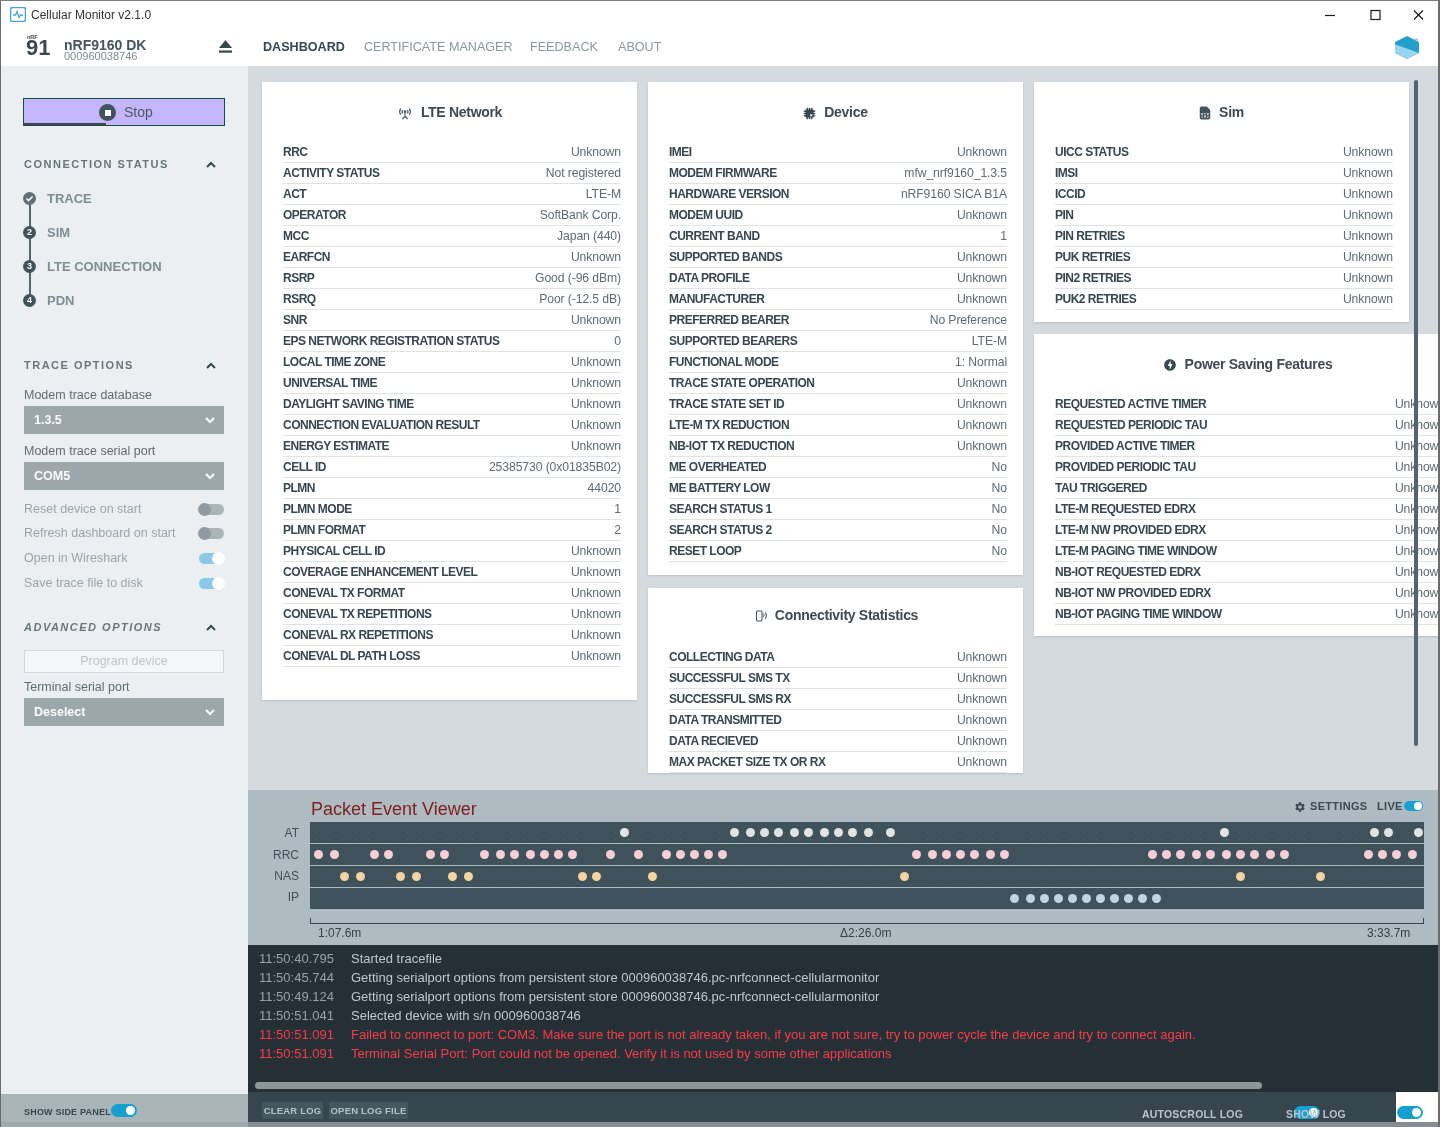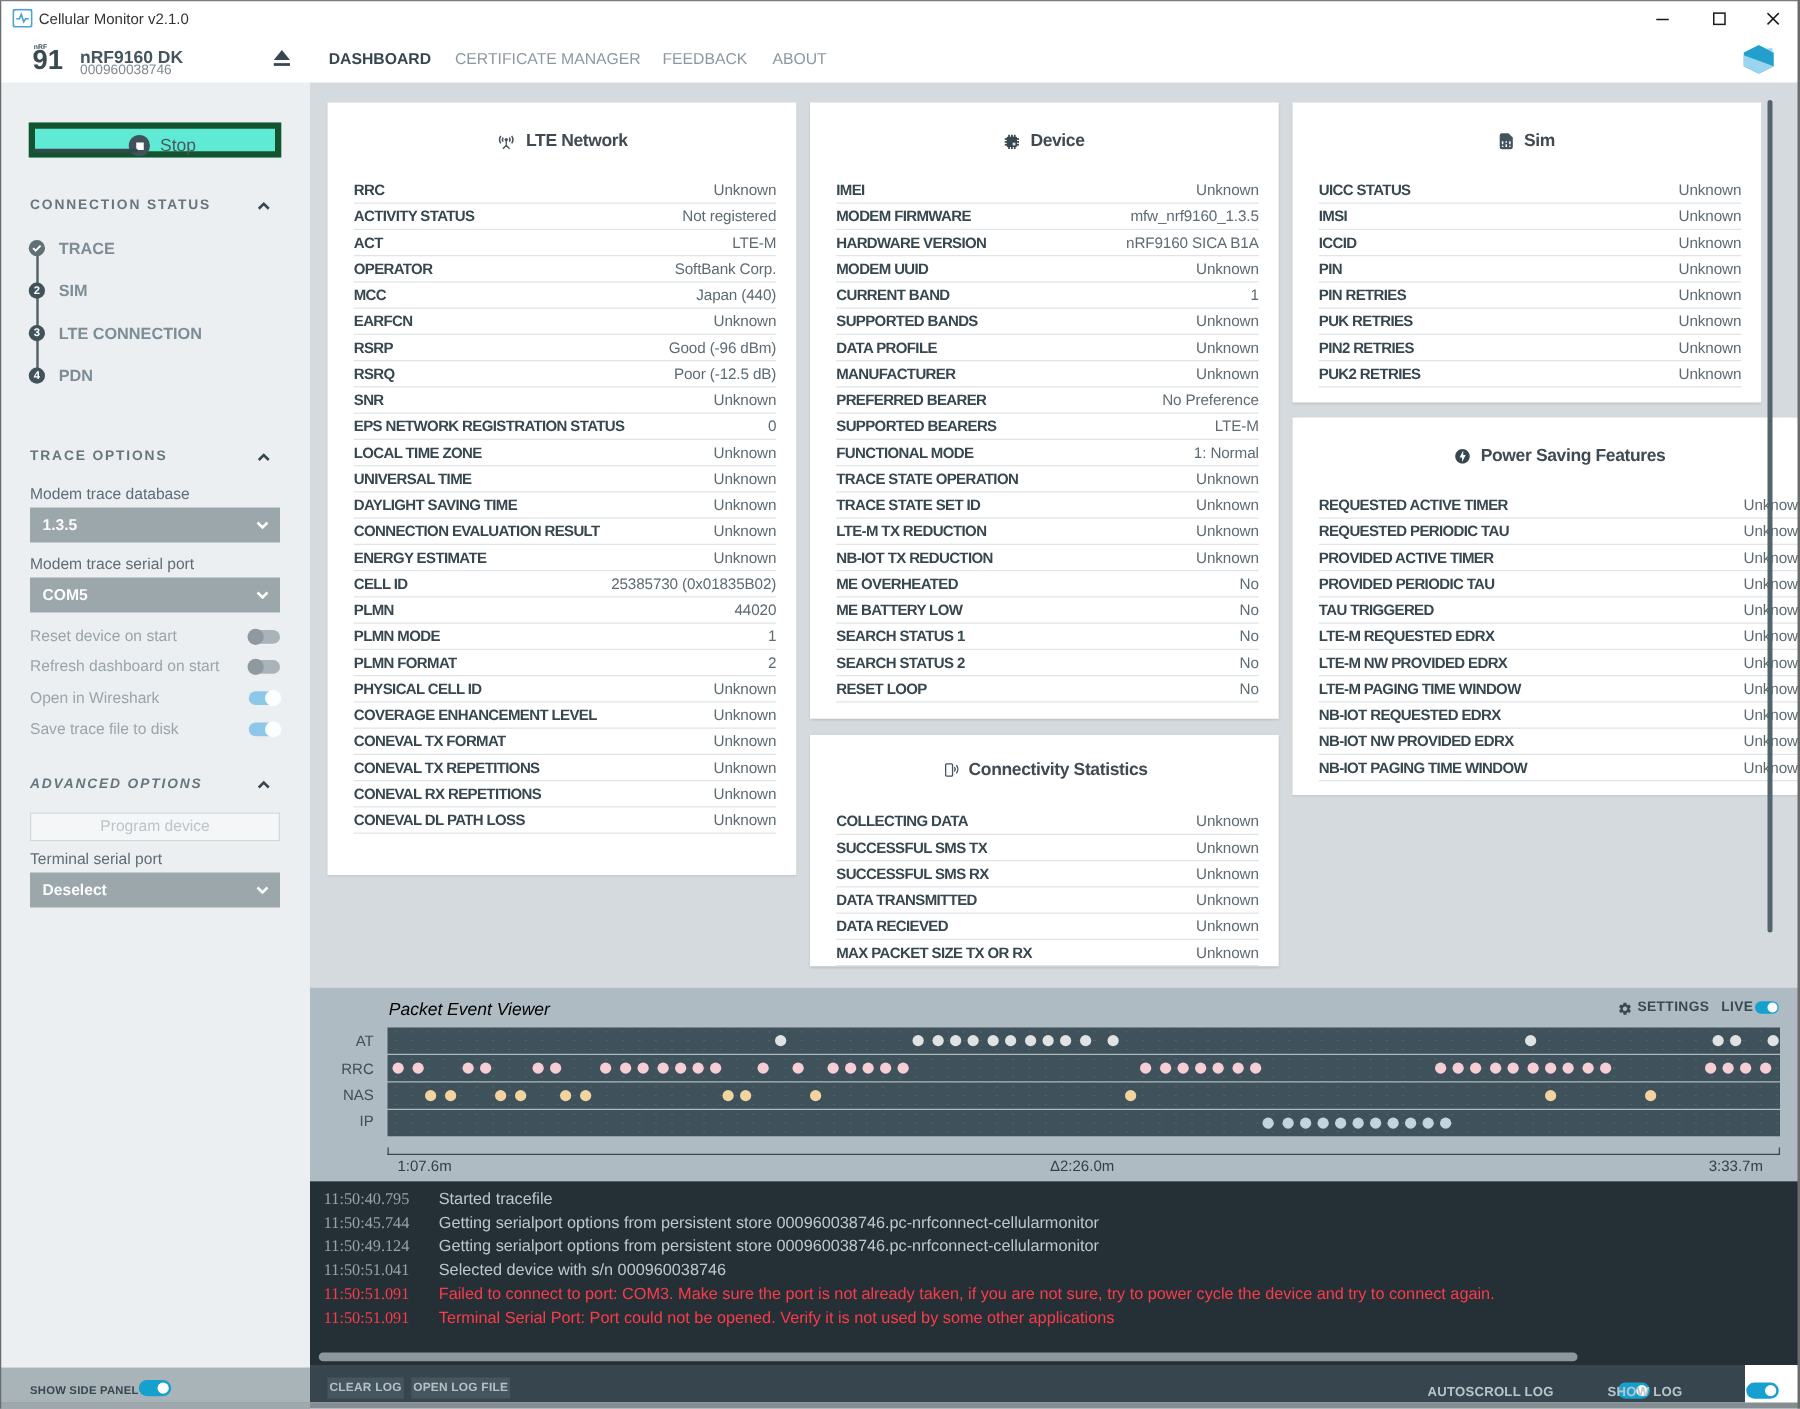--- a/index.html
+++ b/index.html
@@ -15,21 +15,21 @@
 
 
 #appbar { left:0; top:29px; width:1440px; height:37px; background:#fff; }
 .devname { left:64px; top:8px; font-size:14px; font-weight:bold; color:#44555e; }
 .devsn   { left:64px; top:21px; font-size:11px; color:#7e8a90; }
 .navtab { top:11px; white-space:nowrap; font-size:12.6px; letter-spacing:0; color:#8b989f; }
 .navtab.active { color:#37474f; font-weight:bold; }
 
 
 #sidebar { left:0; top:66px; width:248px; height:1028px; background:#eceff1; }
-#stopbtn { left:23px; top:32px; width:202px; height:28px; background:#5eead4; border:5px solid #14532d; }
+#stopbtn { left:23px; top:32px; width:202px; height:28px; background:#c4b5fd; border:1px solid #14532d; }
 #stopbtn .lbl { left:100px; top:5px; font-size:14px; color:#4a5960; }
 #stopbtn .ic { left:75px; top:5px; width:17px; height:17px; border-radius:50%; background:#40535b; }
 #stopbtn .ic:after { content:""; position:absolute; left:5.5px; top:5.5px; width:6px; height:6px; background:#fff; }
 #stopbtn .prog { left:-1px; bottom:-1px; width:83px; height:3px; background:#37474f; }
 .shead { font-size:11px; font-weight:bold; letter-spacing:1.5px; color:#67757d; }
 .chev { width:12px; height:12px; }
 .steps .circ { left:23px; width:13px; height:13px; border-radius:50%; background:#40535b; color:#fff; font-size:9px; font-weight:bold; text-align:center; line-height:13px; }
 .steps .lbl { left:47px; white-space:nowrap; font-size:13px; font-weight:bold; color:#7d8d95; }
 .sline { left:29px; width:2px; background:#54656d; }
 .flabel { left:24px; font-size:12.5px; color:#5e6d75; }
@@ -58,33 +58,33 @@
 .card h3 { position:absolute; top:22px; left:0; width:100%; text-align:center; font-size:14px; letter-spacing:-0.3px; color:#404a52; }
 .card h3 svg { vertical-align:-3px; margin-right:8px; }
 .rows { position:absolute; left:21px; right:16px; top:61px; }
 .r { height:21px; display:flex; justify-content:space-between; align-items:center; border-bottom:1px solid #e0e4e6; }
 .r b { font-size:12px; color:#37474f; letter-spacing:-0.5px; }
 .r span { font-size:12.2px; letter-spacing:-0.1px; color:#5e6b73; }
 #vscroll { left:1414px; top:80px; width:4px; height:666px; background:#52646c; border-radius:3px; }
 
 
 #chart { left:248px; top:790px; width:1192px; height:155px; background:#aebbc2; }
-#chart .title { left:63px; top:9px; font-size:14px; color:#000000;font-style:italic; }
+#chart .title { left:63px; top:9px; font-size:18px; color:#7f1d1d; }
 #chart .settings { top:10px; left:1062px; white-space:nowrap; font-size:11px; font-weight:bold; letter-spacing:0.3px; color:#3a4a52; }
 #chart .live { top:10px; left:1129px; font-size:11px; font-weight:bold; letter-spacing:0.3px; color:#3a4a52; }
 .track { left:62px; width:1114px; height:21px; background:#3f515b; background-image:radial-gradient(rgba(255,255,255,0.10) 0.8px, transparent 1px); background-size:13px 7px; }
 .tlabel { font-size:12px; color:#3f4f57; text-align:right; left:0; width:51px; }
 .dot { position:absolute; width:9px; height:9px; border-radius:50%; top:6px; }
 .axis { left:62px; top:128px; width:1114px; height:6px; border-left:1.5px solid #37474f; border-right:1.5px solid #37474f; border-bottom:1.5px solid #37474f; }
 .axlbl { top:136px; font-size:12px; color:#333f45; }
 
 
 #log { left:248px; top:945px; width:1192px; height:147px; overflow:hidden; background:#253036; color:#bec8cc; font-size:13px; }
 #log .line { position:absolute; left:11px; white-space:nowrap; }
-#log .ts { display:inline-block; width:92px; color:#97a2a7;font-family:Liberation Serif, serif; }
+#log .ts { display:inline-block; width:92px; color:#97a2a7; }
 #log .err { color:#fb3b4a; }
 #log .err .ts { color:#fb3b4a; }
 #hscroll { left:255px; top:1082px; width:1007px; height:7px; background:#8c979b; border-radius:3.5px; }
 #logfoot { left:248px; top:1092px; width:1148px; height:30px; background:#37464e; }
 .lbtn { top:10px; height:17px; background:#46565f; color:#b6c1c7; font-size:9.5px; font-weight:bold; letter-spacing:0.2px; text-align:center; line-height:17px; white-space:nowrap; overflow:hidden; }
 .ftog-lbl { top:16px; font-size:10.5px; font-weight:bold; letter-spacing:0.2px; color:#b9c4c9; white-space:nowrap; }
 #bottomstrip { left:0; top:1122px; width:1440px; height:5px; background:#848d92; }
 .winborder { background:#6b6b6b; }
 </style>
 </head>

